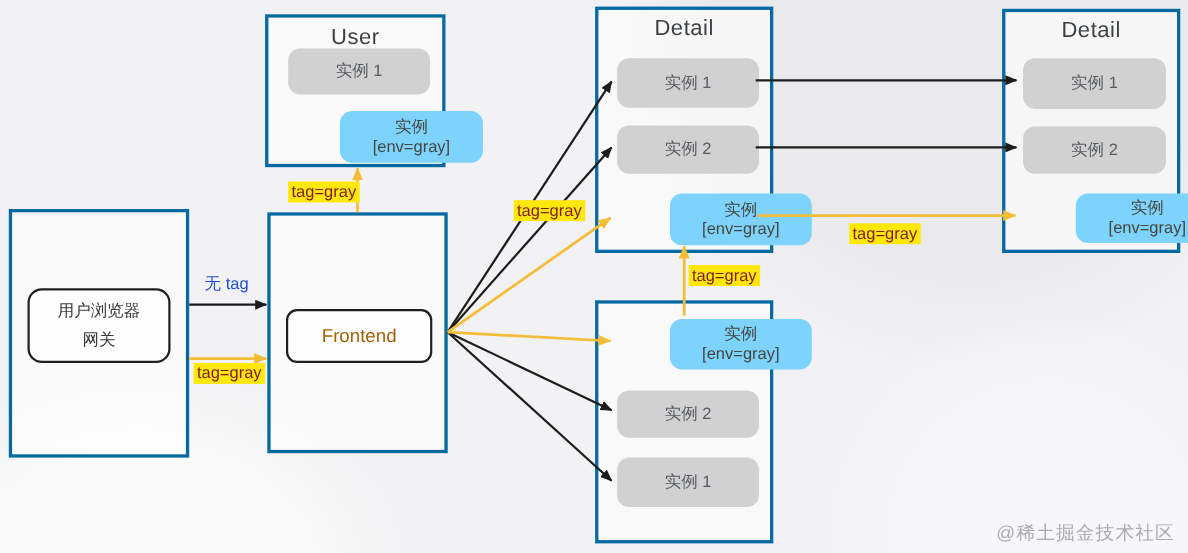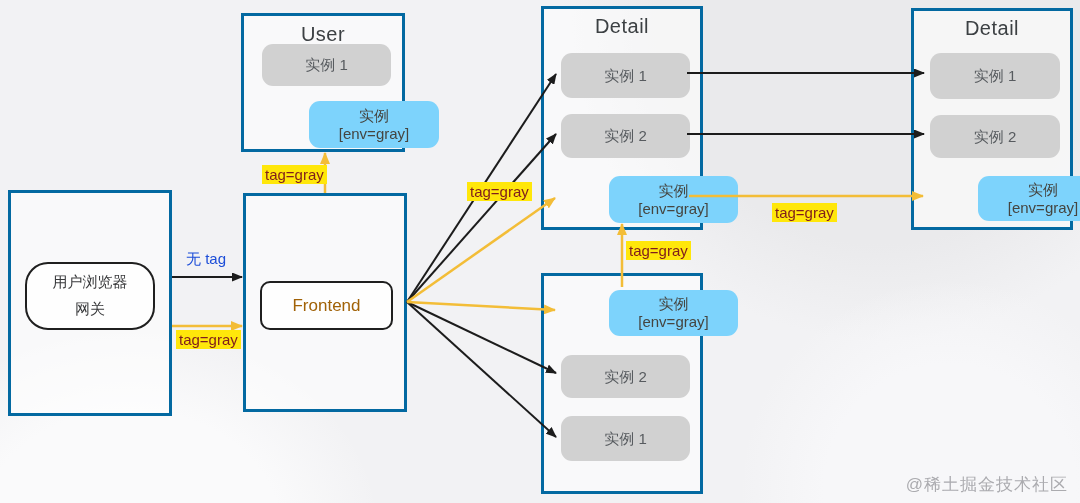--- a/index.html
+++ b/index.html
@@ -29,21 +29,21 @@
   }
   .inst {
     position: absolute; border-radius: 11px;
     display: flex; flex-direction: column; align-items: center; justify-content: center;
     font-size: 15px; line-height: 18px; text-align: center;
   }
   .inst.gray { background: #d1d1d1; color: #575b5f; }
   .inst.yellow { background: #7dd3fc; color: #454540; margin-left: 48px; }
 
   .outline-box {
-    position: absolute; border: 2px solid #1f1f1f; border-radius: 23px;
+    position: absolute; border: 2px solid #1f1f1f; border-radius: 13px;
     background: rgba(255,255,255,0.8);
     display: flex; flex-direction: column; align-items: center; justify-content: space-evenly;
     text-align: center;
   }
   #gateway-box { font-size: 15px; color: #38393b; }
   #frontend-box { font-size: 17px; color: #a16207; justify-content: center; }
 
   svg.arrows { position: absolute; left: 0; top: 0; z-index: 5; pointer-events: none; }
 
   .edge-label {

